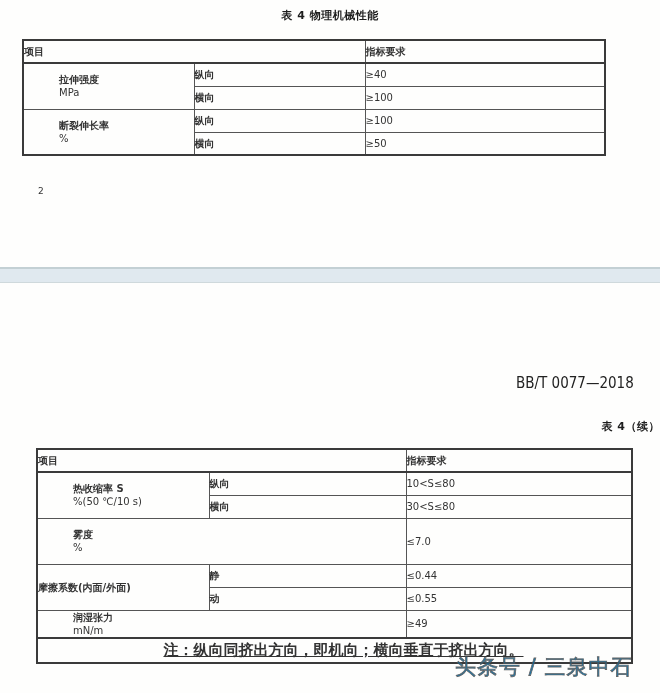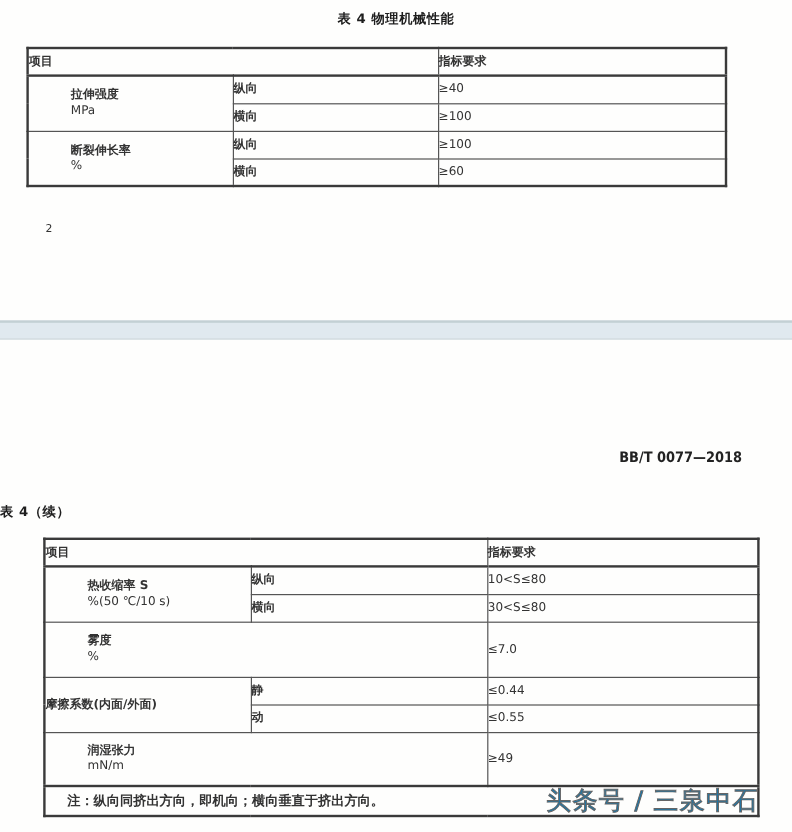--- a/index.html
+++ b/index.html
@@ -17,27 +17,27 @@
   }
   table.spec td {
     border: 1px solid #555; vertical-align: middle;
     padding: 0; line-height: 13px;
   }
   table.spec.outer { border: 2px solid #3a3a3a; }
   table.spec tr.head td { border-bottom: 2px solid #3a3a3a; font-weight: bold; font-size: 10px; }
   .bold { font-weight: bold; }
   .line2 { display: block; margin-left: 35px; }
   .page-num { font-size: 9px; color: #333; }
-  .doc-code { font-weight: bold; font-size: 12px; color: #222; font-family: "DejaVu Sans Condensed", "DejaVu Sans", sans-serif; }
+  .doc-code { font-weight: normal; font-size: 15px; color: #222; font-family: "DejaVu Sans Condensed", "DejaVu Sans", sans-serif; }
   .sep {
     position: absolute; left: 0; top: 267px; width: 660px; height: 16px;
     background: #e0e9ef; border-top: 2px solid #c3d0d4; border-bottom: 1px solid #cfd9dc;
     box-sizing: border-box;
   }
-  .note-cell { text-align: left; padding-left: 18px !important; font-weight: bold; font-size: 11px; }
+  .note-cell { text-align: center; padding-left: 18px !important; font-weight: bold; font-size: 15px; text-decoration: underline; }
   .watermark {
     position: absolute; left: 455px; top: 653px; font-size: 21px; color: #0369a1;
     -webkit-text-stroke: 0.8px #555; letter-spacing: 1px; font-family: "DejaVu Sans", sans-serif;
     opacity: 0.9;
     text-align: center;
   }
 </style>
 </head>
 <body>
 
@@ -69,31 +69,31 @@
   <tr style="height:23px;">
     <td rowspan="2">
       <span class="line2 bold">断裂伸长率</span>
       <span class="line2">%</span>
     </td>
     <td class="bold">纵向</td>
     <td>≥100</td>
   </tr>
   <tr style="height:23px;">
     <td class="bold">横向</td>
-    <td>≥60</td>
+    <td>≥50</td>
   </tr>
 </tbody>
   </table>
 
 <div class="abs page-num" style="left:38px;top:186px;">2</div>
 
 <div class="sep"></div>
 
 <div class="abs doc-code" style="left:516px;top:374px;">BB/T 0077—2018</div>
-<div class="abs caption" style="left:0;width:660px;top:419px;text-align:left;">表 4（续）</div>
+<div class="abs caption" style="left:0;width:660px;top:419px;text-align:right;">表 4（续）</div>
 
 <table class="spec outer" style="left:36px;top:448px;width:595px;">
   <colgroup>
       <col style="width:172px">
       <col style="width:197px">
       <col style="width:226px">
     </colgroup>
   <tbody>
       <tr class="head" style="height:23px;">
     <td colspan="2">项目</td>
@@ -120,21 +120,21 @@
   </tr>
   <tr style="height:23px;">
     <td rowspan="2" class="bold">摩擦系数(内面/外面)</td>
     <td class="bold">静</td>
     <td>≤0.44</td>
   </tr>
   <tr style="height:23px;">
     <td class="bold">动</td>
     <td>≤0.55</td>
   </tr>
-  <tr style="height:45px;">
+  <tr style="height:28px;">
     <td colspan="2">
       <span class="line2 bold">润湿张力</span>
       <span class="line2">mN/m</span>
     </td>
     <td>≥49</td>
   </tr>
   <tr style="height:25px;">
     <td colspan="3" class="note-cell" style="border-top:2px solid #3a3a3a;">注：纵向同挤出方向，即机向；横向垂直于挤出方向。</td>
   </tr>
 </tbody>

